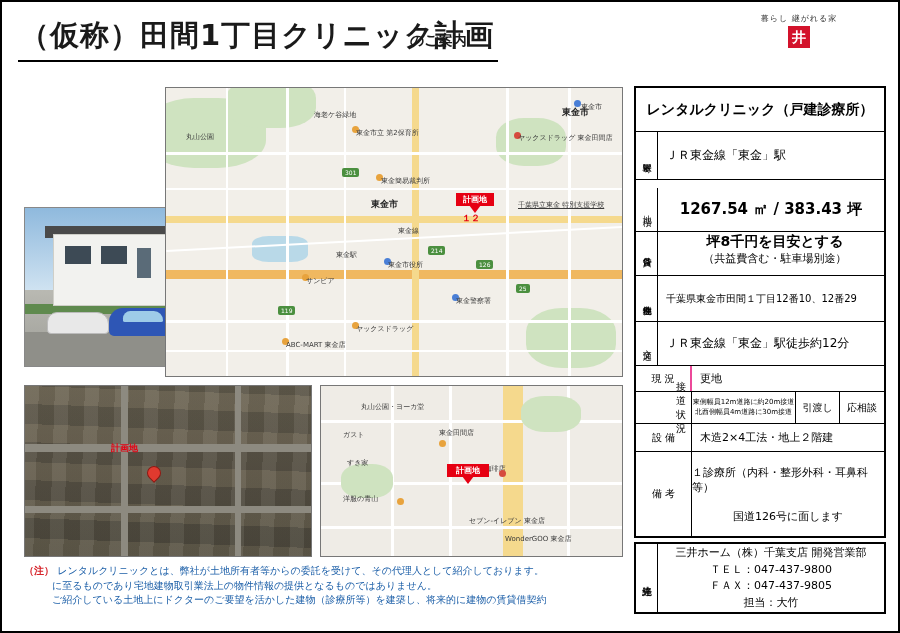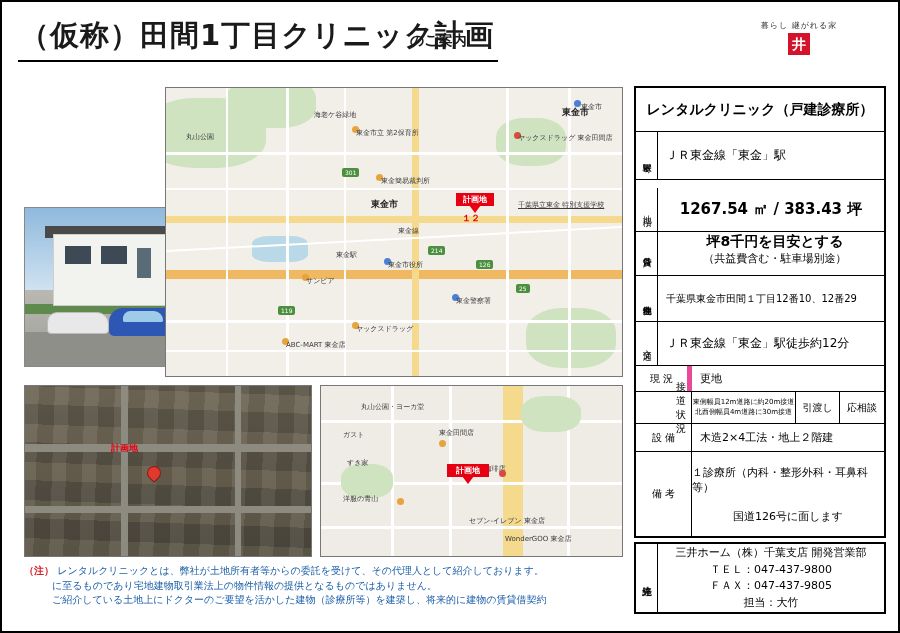--- a/index.html
+++ b/index.html
@@ -32,21 +32,21 @@
     font-size:14px; color:#1a1a1a; font-weight:bold;
     font-family:"DejaVu Sans", sans-serif;
   }
   .title-underline {
     position:absolute; left:6px; top:50px; width:480px; height:2px; background:#000;
   }
   .logo-box {
     position:absolute; right:6px; top:2px; width:170px; height:46px; text-align:center;
   }
   .logo-tag {
-    font-size:8px; color:#333; letter-spacing:1px; margin-top:8px;
+    font-size:8px; color:#333; letter-spacing:1px; margin-top:1px;
     font-family:"DejaVu Sans", sans-serif;
   }
   .logo-main {
     display:flex; align-items:center; justify-content:center; gap:3px; margin-top:2px;
   }
   .logo-mark {
     width:22px; height:22px; background:#d3122b; color:#fff;
     font-size:14px; font-weight:bold; line-height:22px; text-align:center;
     font-family:"DejaVu Sans", sans-serif;
   }
@@ -386,21 +386,21 @@
     </div>
 
     <div class="row" style="top:234px; height:44px;">
       <div class="lbl">
           <span>交 通</span>
         </div>
       <div class="val">ＪＲ東金線「東金」駅徒歩約12分</div>
     </div>
 
     <div class="row" style="top:278px; height:26px;">
-      <div style="position:absolute; left:0; top:0; width:56px; height:100%; border-right:5px solid #ec4899;
+      <div style="position:absolute; left:0; top:0; width:56px; height:100%; border-right:2px solid #ec4899;
                   display:flex;align-items:center;justify-content:center;font-size:10px;
                   font-family:'DejaVu Sans',sans-serif;">現 況</div>
       <div style="position:absolute; left:56px; top:0; right:0; height:100%;
                   display:flex;align-items:center;padding-left:8px;font-size:11px;
                   font-family:'DejaVu Sans',sans-serif;">更地</div>
     </div>
 
     <div class="row" style="top:304px; height:32px;">
       <div style="position:absolute; left:0; top:0; width:56px; height:100%; border-right:1px solid #000;
                   display:flex;align-items:center;justify-content:center;font-size:10px;

